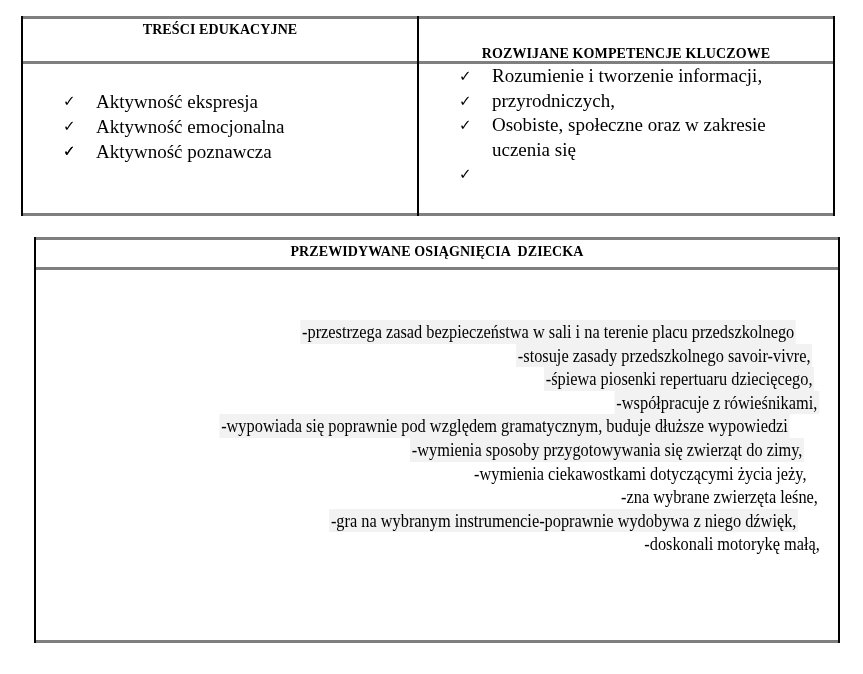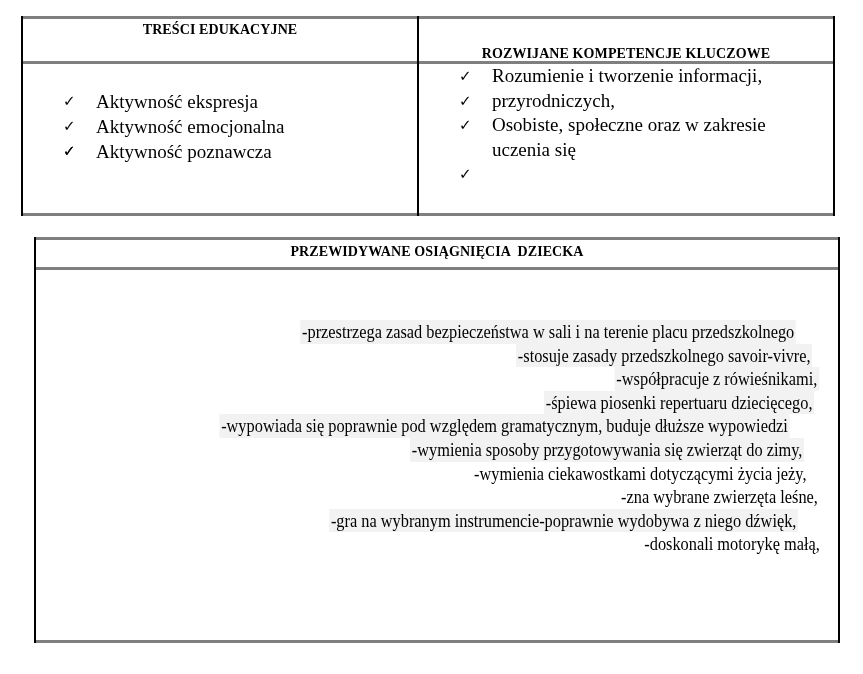--- a/index.html
+++ b/index.html
@@ -138,22 +138,22 @@
   <div class="hline" style="left:34px; top:267px; width:806px;"></div>
   <div class="hline" style="left:34px; top:640px; width:806px;"></div>
   <div class="vline" style="left:34px; top:237px; height:406px;"></div>
   <div class="vline" style="left:838px; top:237px; height:406px;"></div>
 
   <div class="hdr" style="left:36px; width:802px; top:244px; white-space:pre;">PRZEWIDYWANE OSIĄGNIĘCIA  DZIECKA</div>
 
   <div class="ach" id="ach-list">
       <div class="ach-line"><span class="hl" style="background: rgb(242, 242, 242);">-przestrzega zasad bezpieczeństwa w sali i na terenie placu przedszkolnego</span></div>
       <div class="ach-line"><span class="hl" style="background: rgb(242, 242, 242);">-stosuje zasady przedszkolnego savoir-vivre,</span></div>
+      <div class="ach-line"><span class="hl" style="background: rgb(242, 242, 242);">-śpiewa piosenki repertuaru dziecięcego,</span></div>
       <div class="ach-line"><span class="hl" style="background: rgb(242, 242, 242);">-współpracuje  z rówieśnikami,</span></div>
-      <div class="ach-line"><span class="hl" style="background: rgb(242, 242, 242);">-śpiewa piosenki repertuaru dziecięcego,</span></div>
       <div class="ach-line"><span class="hl" style="background: rgb(242, 242, 242);">-wypowiada się poprawnie pod względem gramatycznym, buduje dłuższe wypowiedzi</span></div>
       <div class="ach-line"><span class="hl" style="background: rgb(242, 242, 242);">-wymienia sposoby przygotowywania  się  zwierząt do zimy,</span></div>
       <div class="ach-line"><span>-wymienia  ciekawostkami dotyczącymi życia jeży,</span></div>
       <div class="ach-line"><span>-zna wybrane zwierzęta leśne,</span></div>
       <div class="ach-line"><span class="hl" style="background: rgb(242, 242, 242);">-gra na wybranym instrumencie-poprawnie wydobywa z niego dźwięk,</span></div>
       <div class="ach-line"><span>-doskonali motorykę małą,</span></div>
     </div>
 </div>
 
 </body></html>

